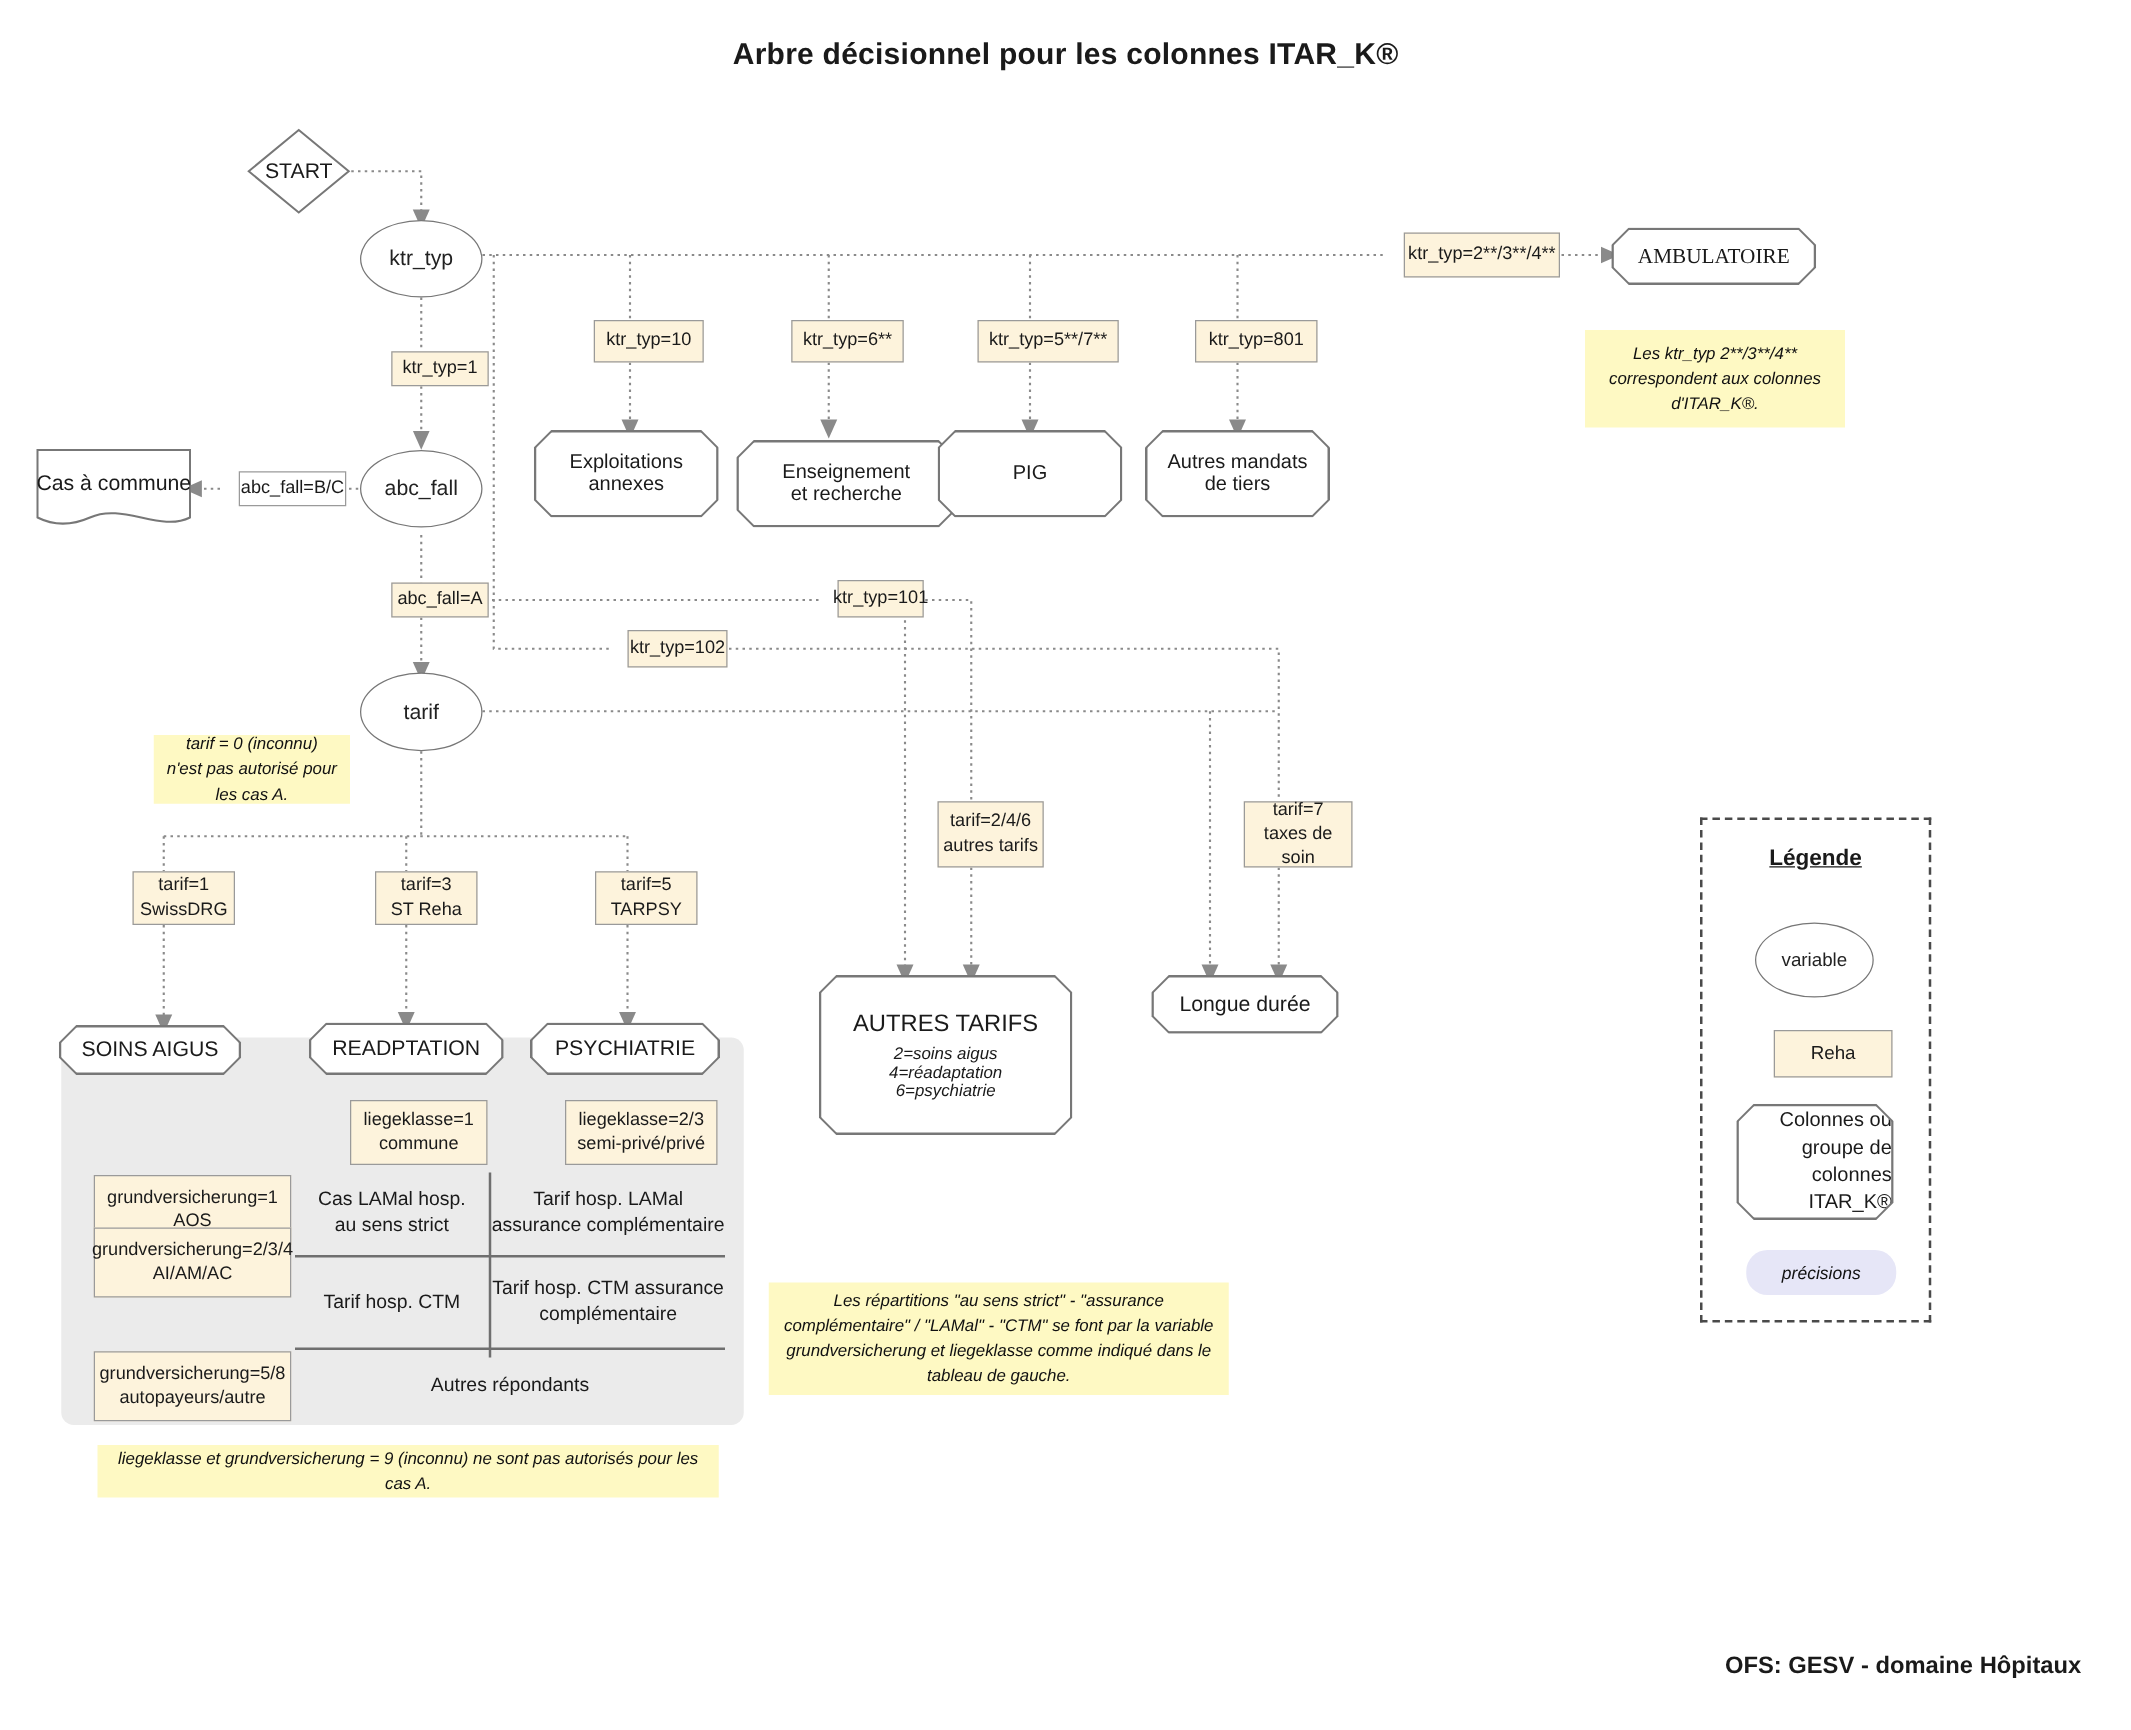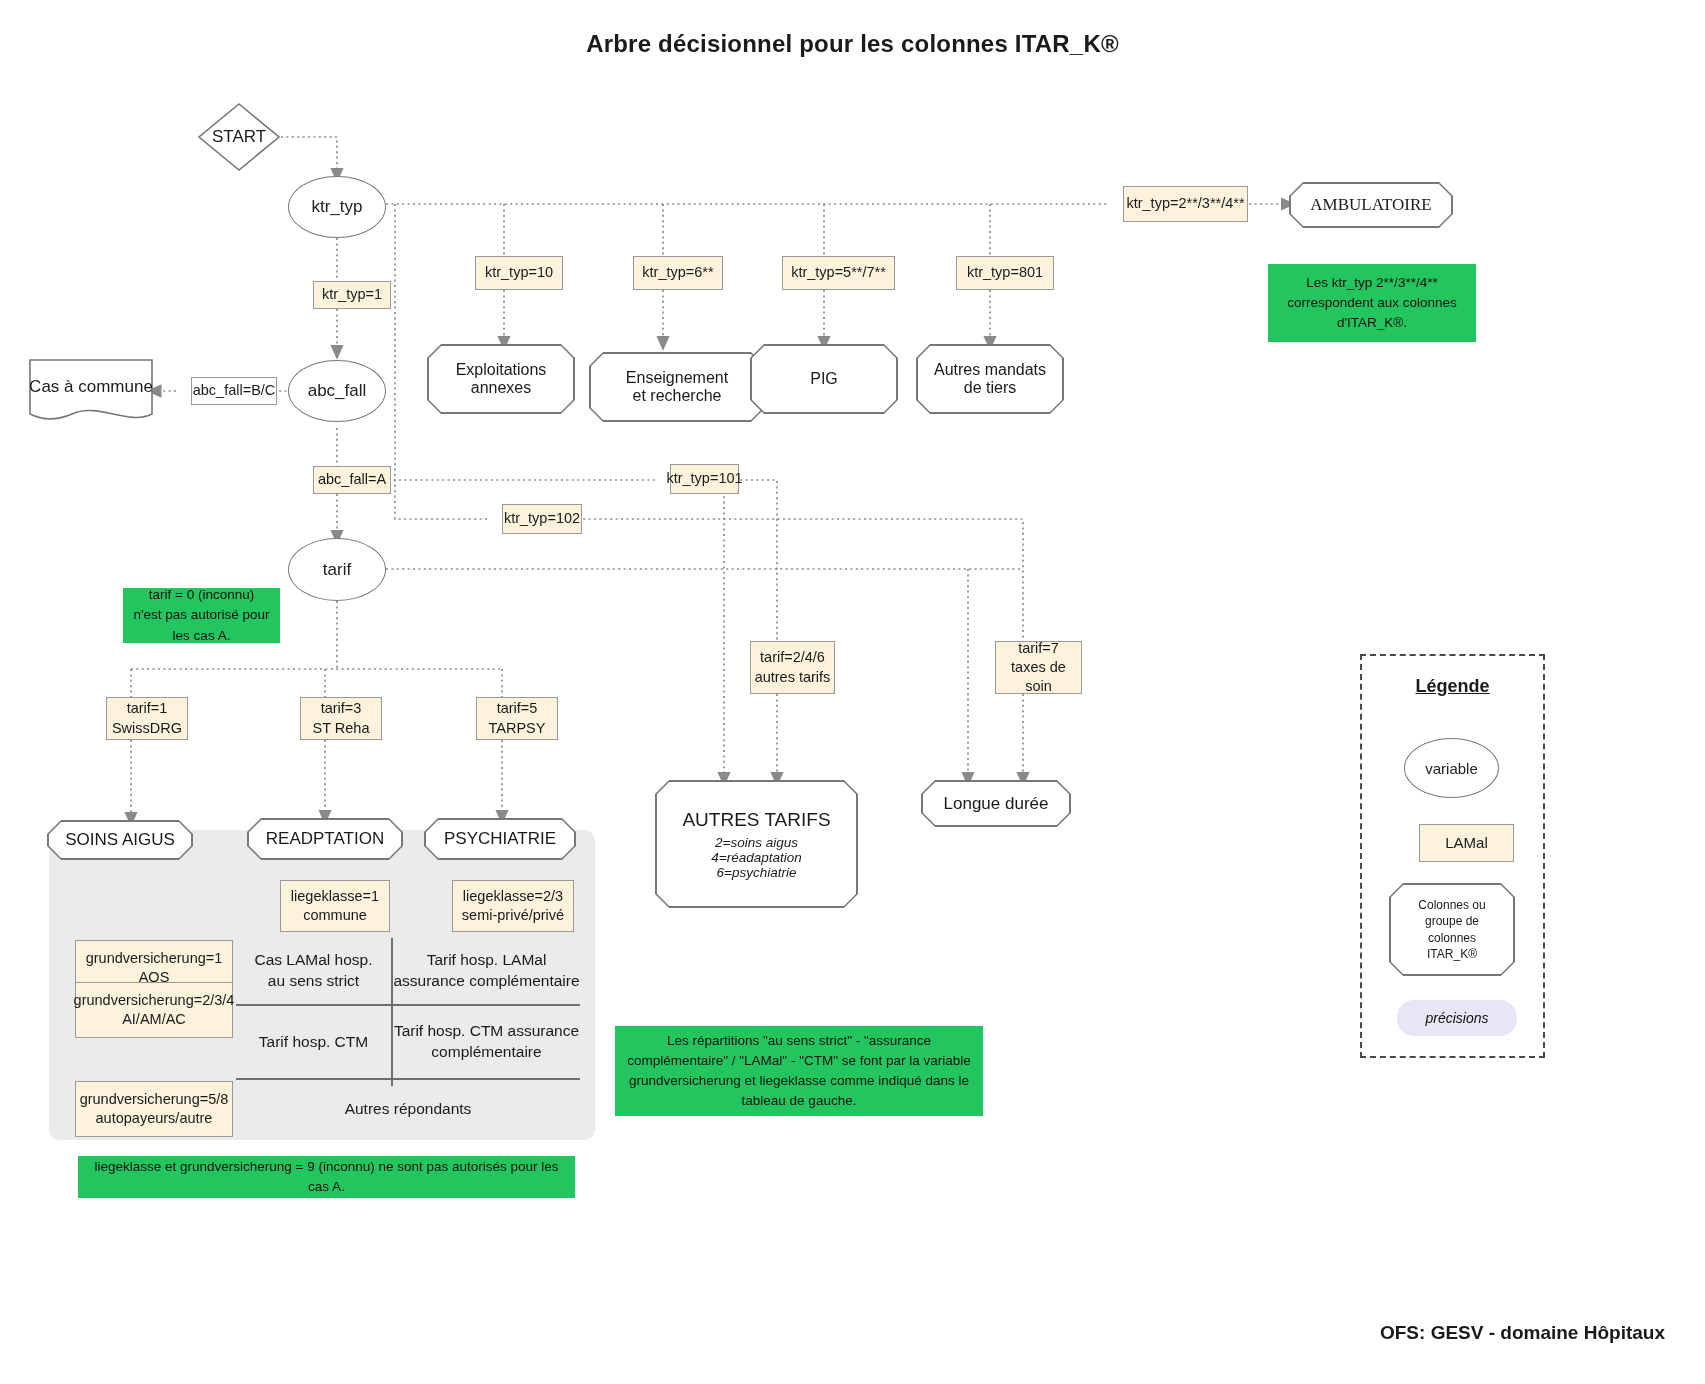--- a/index.html
+++ b/index.html
@@ -15,22 +15,22 @@
   .ellipse{border:1.6px solid #777;border-radius:50%;background:#fff;
            display:flex;align-items:center;justify-content:center;font-size:17px;color:#222;}
   .code{background:#fdf3dc;border:1.6px solid #9a9a9a;display:flex;flex-direction:column;
         align-items:center;justify-content:center;font-size:14.5px;line-height:1.32;color:#1a1a1a;text-align:center;margin-left:15px;}
   .code.white{background:#ffffff;}
   .octa-wrap{background:#777;}
   .octa-inner{background:#fff;position:absolute;left:1.6px;top:1.6px;right:1.6px;bottom:1.6px;
         display:flex;flex-direction:column;align-items:center;justify-content:center;text-align:center;
         clip-path:polygon(13px 0,calc(100% - 13px) 0,100% 13px,100% calc(100% - 13px),calc(100% - 13px) 100%,13px 100%,0 calc(100% - 13px),0 13px);}
   .octa-out{clip-path:polygon(14px 0,calc(100% - 14px) 0,100% 14px,100% calc(100% - 14px),calc(100% - 14px) 100%,14px 100%,0 calc(100% - 14px),0 14px);}
-  .note{background:#22c55e;display:flex;align-items:center;justify-content:center;text-align:center;
-        font-size:13.5px;line-height:1.5;color:#111;padding:6px 10px;}
+  .note{background:#fef9c3;display:flex;align-items:center;justify-content:center;text-align:center;
+        font-style:italic;font-size:13.5px;line-height:1.5;color:#111;padding:6px 10px;}
   .lbl{font-size:17px;}
 
   
   #graypanel{background:#ebebeb;border-radius:10px;}
   .tcell{display:flex;align-items:center;justify-content:center;text-align:center;font-size:15.5px;line-height:1.35;color:#1a1a1a;}
   .trule{background:#6f6f6f;}
 
   
   #legend{border:2px dashed #4a4a4a;background:#fff;}
   #legend-title{font-size:18px;font-weight:bold;text-decoration:underline;text-align:center;}
@@ -290,24 +290,24 @@
 <div class="abs octa-wrap octa-out" style="left:921px;top:780px;width:150px;height:47px;">
   <div class="octa-inner" style="font-size:17px;">
     <span>Longue durée</span>
   </div>
 </div>
 
 <div class="abs" id="legend" style="left:1360px;top:654px;width:185px;height:404px;"></div>
 <div class="abs" id="legend-title" style="left:1360px;top:676px;width:185px;">Légende</div>
 <div class="abs ellipse" style="left:1404px;top:738px;width:95px;height:60px;font-size:15px;">variable</div>
 <div class="abs code" style="left:1404px;top:824px;width:95px;height:38px;">
-  <span style="font-size:15px;">LAMal</span>
+  <span style="font-size:15px;">Reha</span>
 </div>
 <div class="abs octa-wrap octa-out" style="left:1389px;top:883px;width:126px;height:93px;">
-  <div class="octa-inner" style="font-size:12px;line-height:1.35;">
+  <div class="octa-inner" style="font-size:16px;line-height:1.35;align-items:flex-end;">
     <span>Colonnes ou</span>
     <span>groupe de</span>
     <span>colonnes</span>
     <span>ITAR_K®</span>
   </div>
 </div>
 <div class="abs leg-note" style="left:1397px;top:1000px;width:120px;height:36px;border-radius:17px;">précisions</div>
 
 <div class="abs" id="footer">OFS: GESV - domaine Hôpitaux</div>
 

